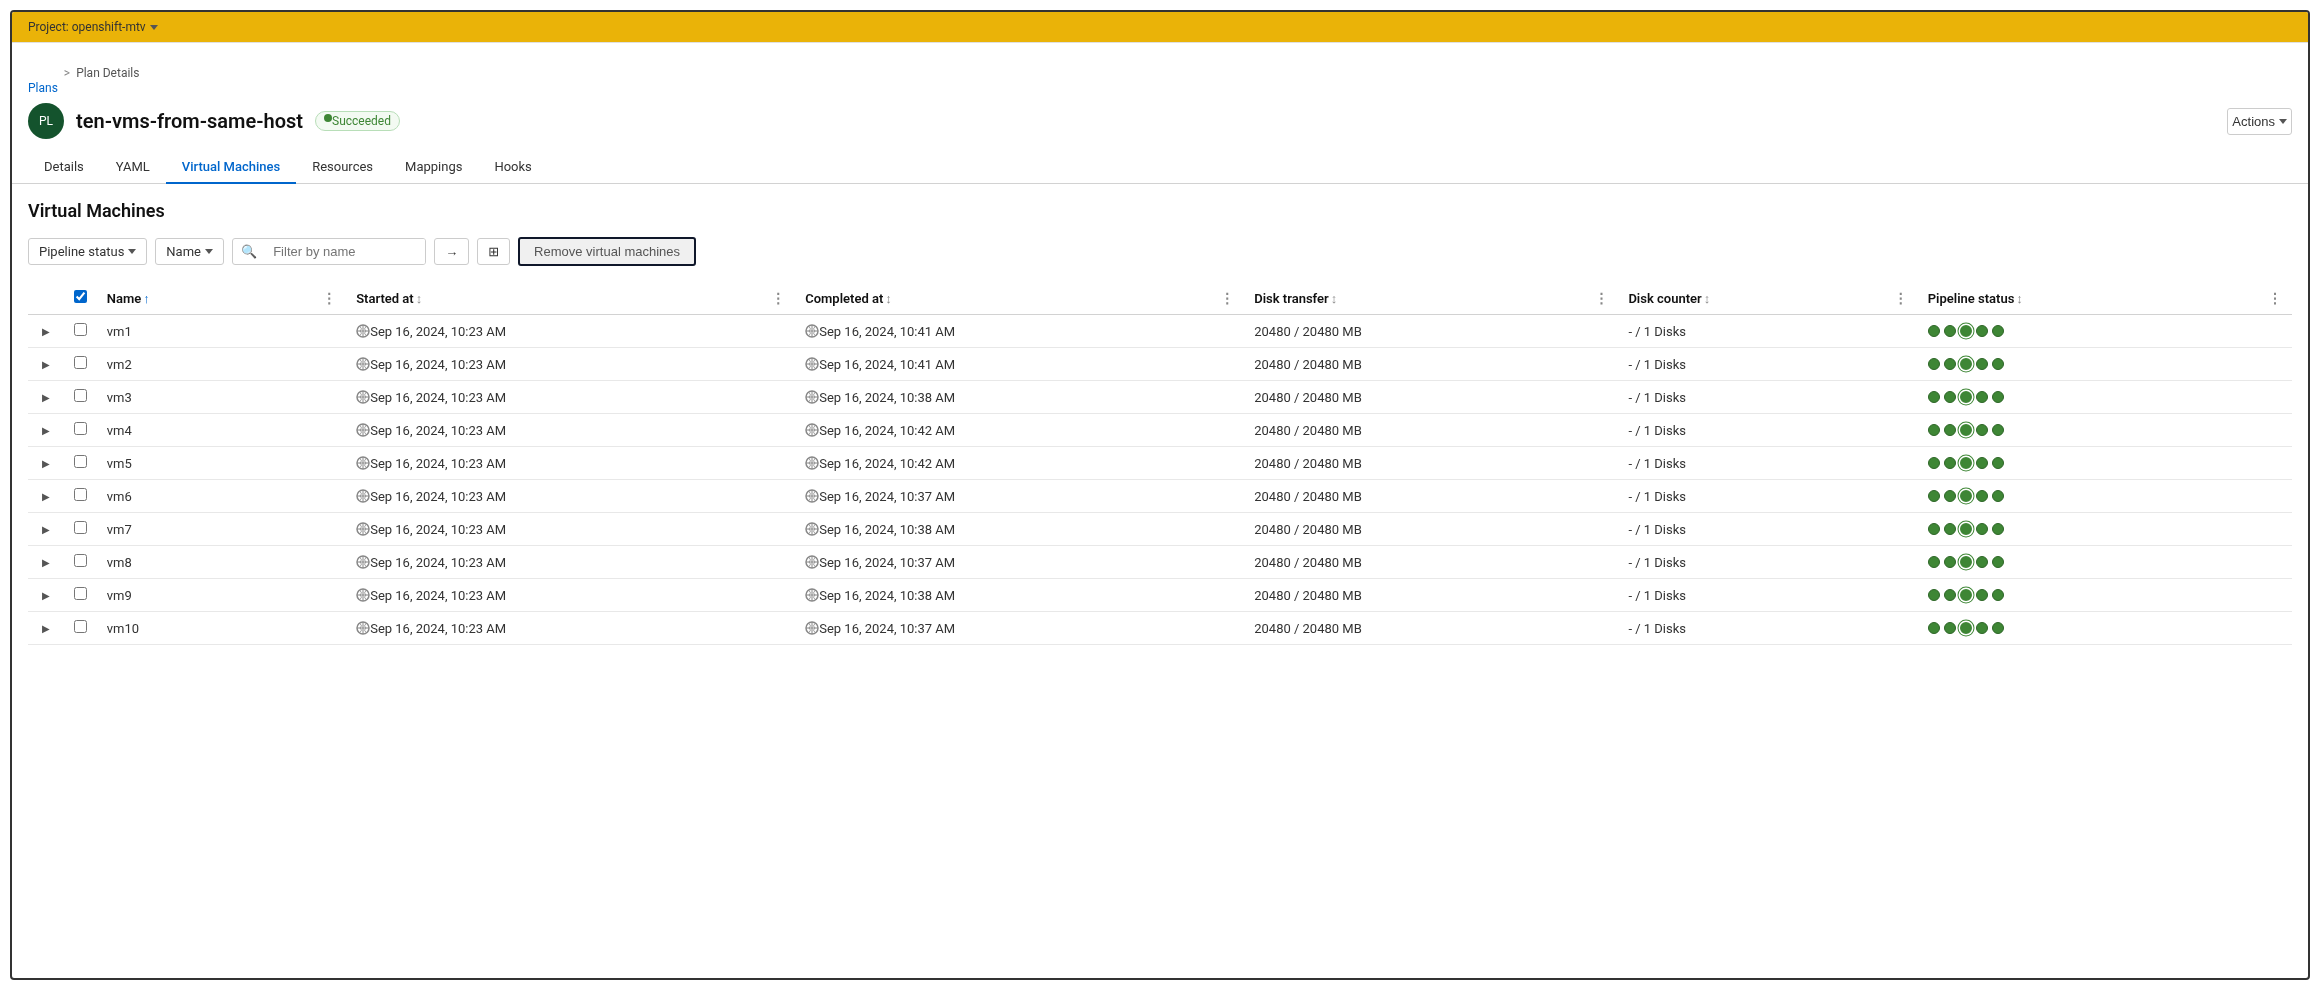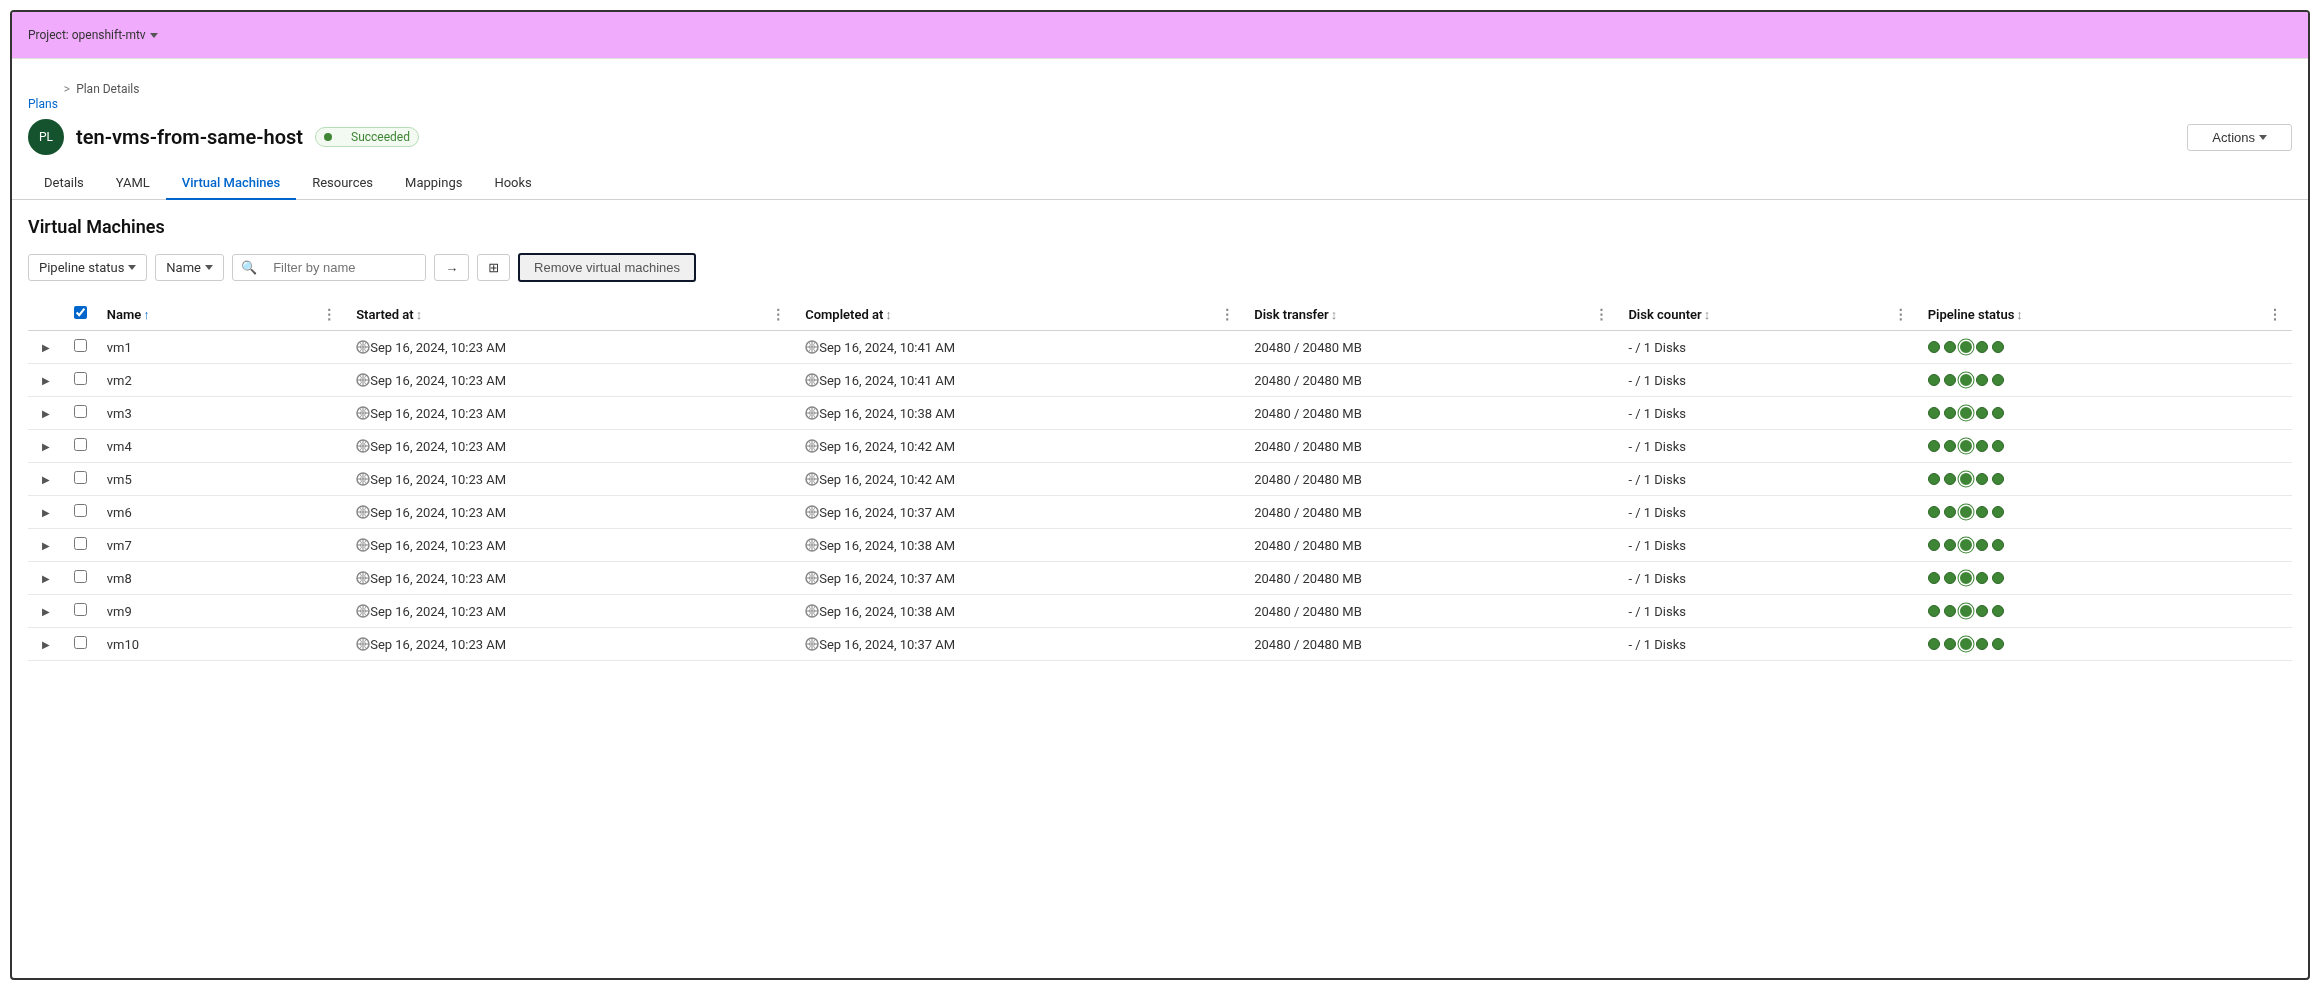--- a/index.html
+++ b/index.html
@@ -13,23 +13,23 @@
       border: 2px solid #333;
       margin: 10px;
       border-radius: 4px;
       overflow: hidden;
       min-height: 970px;
     }
     
     .project-bar {
       display: flex;
       align-items: center;
-      padding: 16px 16px;
+      padding: 8px 16px;
       border-bottom: 1px solid #e0e0e0;
-      background: #f0abfc;
+      background: #eab308;
     }
     .project-label {
       font-size: 12px;
       color: #333;
       display: flex;
       align-items: center;
       gap: 4px;
       cursor: pointer;
     }
     .chevron-down {
@@ -78,41 +78,40 @@
       align-items: center;
       justify-content: center;
     }
     .plan-name {
       font-size: 20px;
       font-weight: 600;
       color: #111;
     }
     .status-badge {
       display: flex;
-      align-items: center;
-      gap: 19px;
+      gap: 0;
       font-size: 12px;
       color: #3e8635;
       background: #f3faf2;
       border: 1px solid #b8deb8;
       border-radius: 12px;
       padding: 2px 8px;
     }
     .status-dot-green {
       width: 8px; height: 8px;
       background: #3e8635;
       border-radius: 50%;
     }
     .actions-btn {
       display: flex;
       align-items: center;
       gap: 4px;
       border: 1px solid #ccc;
       border-radius: 3px;
-      padding: 5px 24px;
+      padding: 5px 4px;
       font-size: 13px;
       cursor: pointer;
       background: #fff;
       color: #333;
     }
     
     .tabs-bar {
       display: flex;
       border-bottom: 1px solid #d2d2d2;
       padding: 0 16px;

